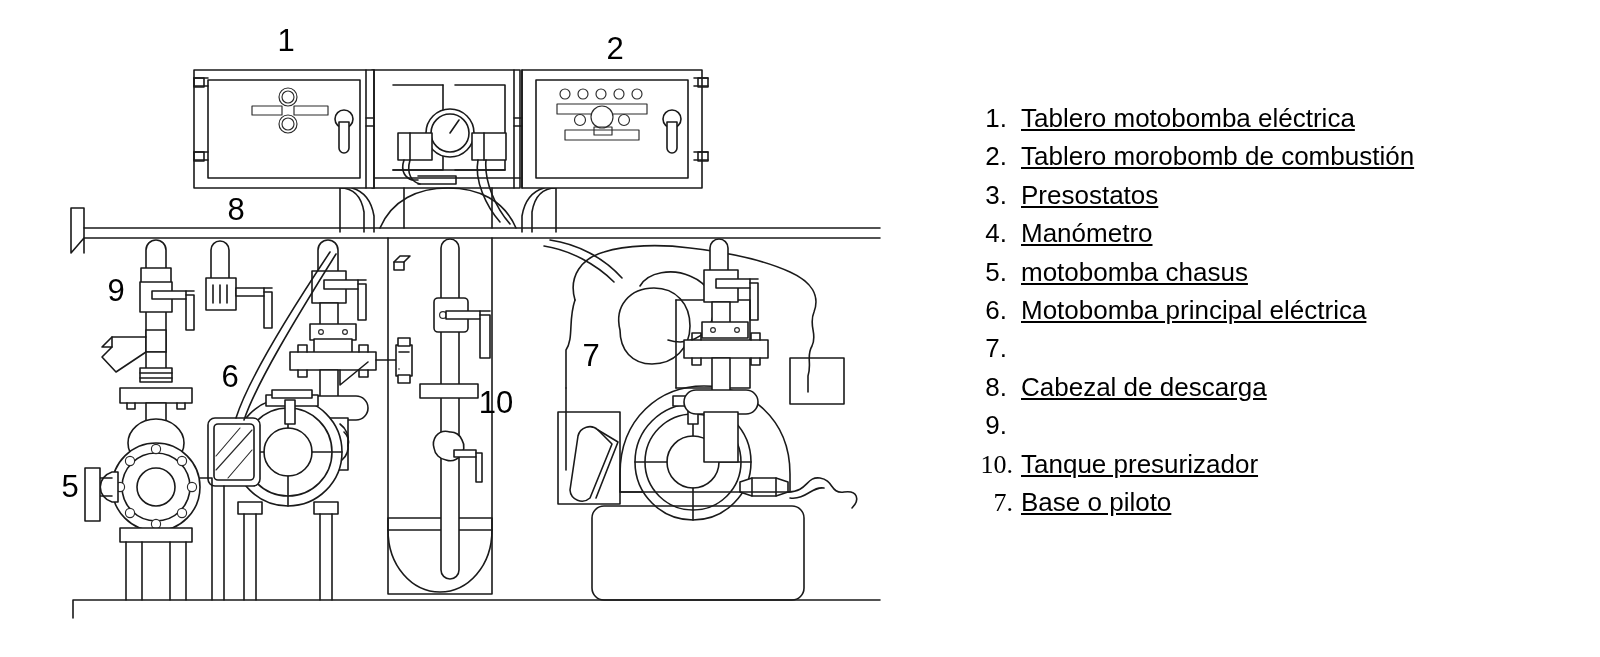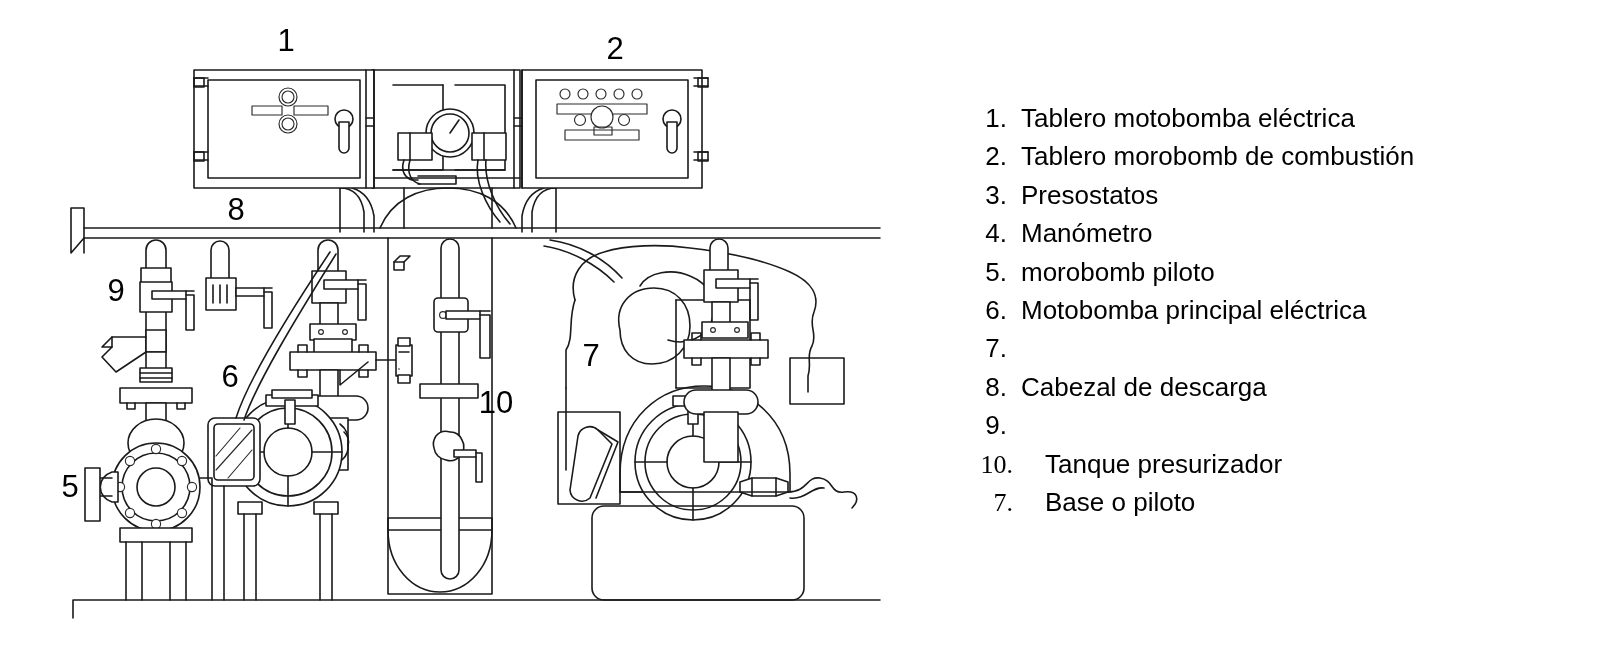--- a/index.html
+++ b/index.html
@@ -83,28 +83,28 @@
     white-space: nowrap;
   }
   .legend-num {
     width: 52px;
     text-align: right;
     padding-right: 0;
     flex: none;
   }
   .legend-label {
     padding-left: 14px;
+    text-decoration: underline;
   }
   .legend-row.wide .legend-num {
     width: 58px;
     font-family: Liberation Serif, serif;
   }
   .legend-row.wide .legend-label {
     padding-left: 8px;
-    margin-left: 24px;
   }
 </style>
 </head>
 <body>
 
 <div id="root">
 
   <div id="drawing">
   <svg width="940" height="657" viewBox="0 0 940 657" xmlns="http://www.w3.org/2000/svg">
 
@@ -506,21 +506,21 @@
       <span class="legend-label">Presostatos</span>
     </div>
 
     <div class="legend-row">
       <span class="legend-num">4.</span>
       <span class="legend-label">Manómetro</span>
     </div>
 
     <div class="legend-row">
       <span class="legend-num">5.</span>
-      <span class="legend-label">morobomb piloto</span>
+      <span class="legend-label">motobomba chasus</span>
     </div>
 
     <div class="legend-row">
       <span class="legend-num">6.</span>
       <span class="legend-label">Motobomba principal eléctrica</span>
     </div>
 
     <div class="legend-row">
       <span class="legend-num">7.</span>
     </div>

